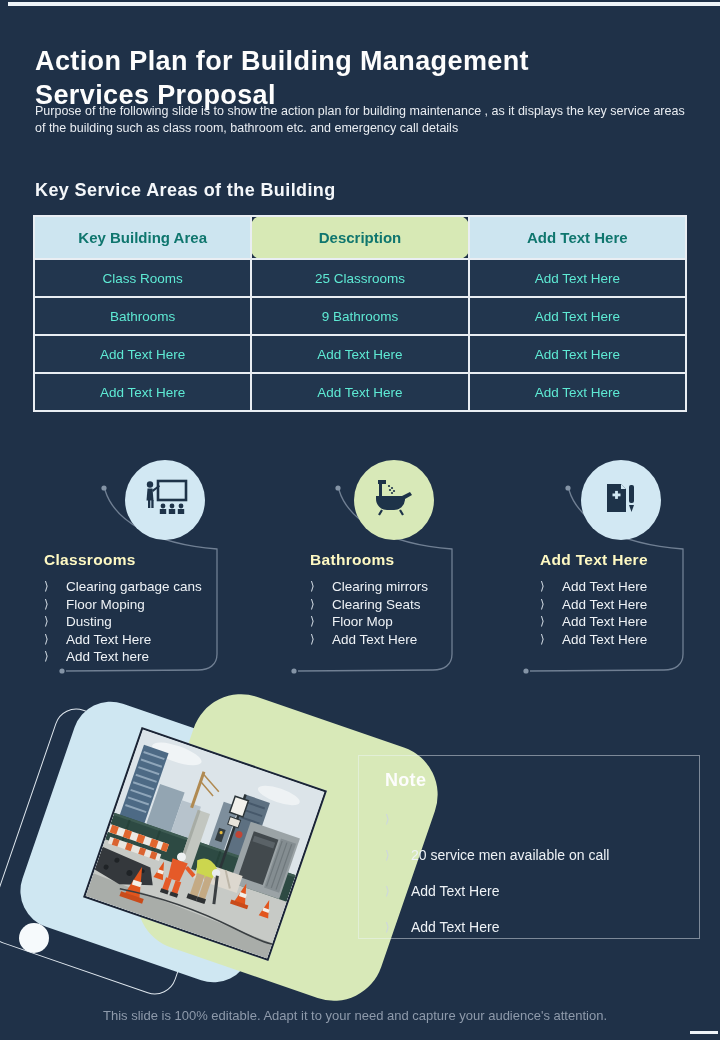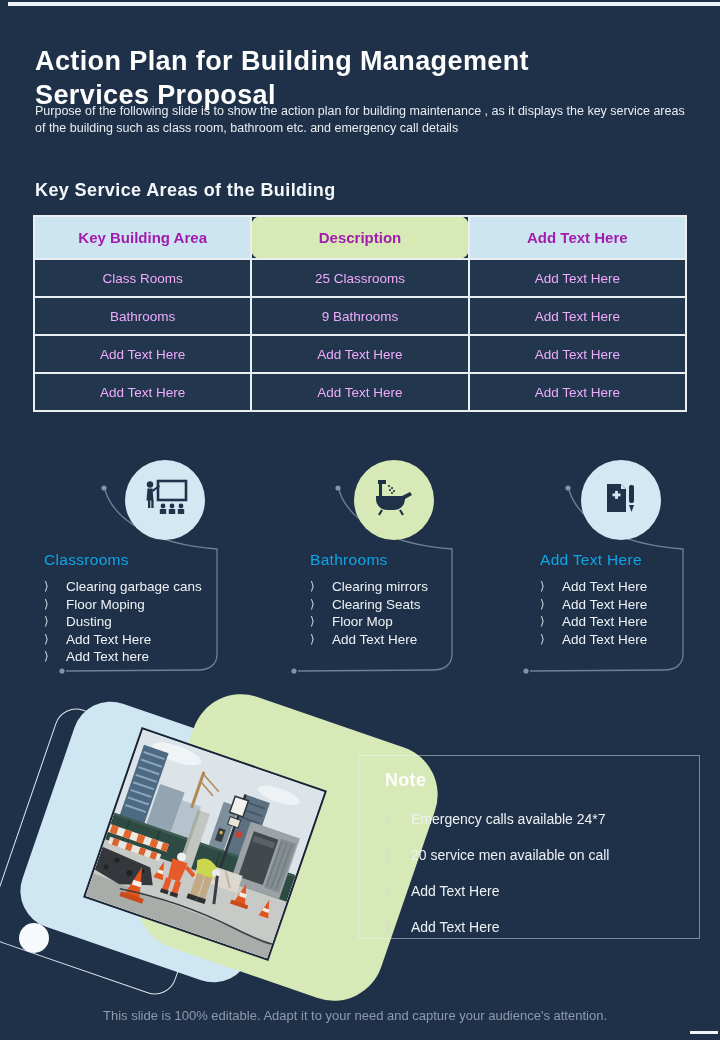--- a/index.html
+++ b/index.html
@@ -17,35 +17,35 @@
 
   
   .title{left:35px;top:16px;width:545px;font-size:27px;line-height:34px;font-weight:bold;letter-spacing:.4px;color:#fdfdfd;margin-top:28px;}
   .purpose{left:35px;top:90px;width:655px;font-size:12.5px;line-height:17px;color:#e9edf2;}
   .section-heading{left:35px;top:165px;font-size:18px;font-weight:bold;letter-spacing:.4px;color:#f4f7fa;}
 
   
   .table-wrap{left:33px;top:215px;width:654px;}
   table{border-collapse:collapse;width:654px;table-layout:fixed;}
   th,td{border:2px solid #e9eef3;text-align:center;vertical-align:middle;padding:0;}
-  th{height:41px;font-size:15px;font-weight:bold;color:#a21caf;}
+  th{height:41px;font-size:15px;font-weight:bold;color:#0f766e;}
   th.c-blue{background:#cde5f0;}
   th.c-green{background:#d7e9b5;border-radius:10px;}
-  td{height:36px;font-size:13.5px;color:#f0abfc;background:#22364e;font-weight:normal;}
+  td{height:36px;font-size:13.5px;color:#5eead4;background:#22364e;font-weight:normal;}
 
   
   svg.brackets{left:0;top:0;width:720px;height:1040px;pointer-events:none;}
 
   
   .circle{width:80px;height:80px;border-radius:50%;top:460px;display:flex;align-items:center;justify-content:center;}
   .circle-blue{background:#d2e8f3;}
   .circle-green{background:#d8e9b8;}
 
   .area-col{top:551px;width:215px;}
-  .area-title{font-size:15.5px;font-weight:normal;letter-spacing:.3px;margin:0 0 9px 0;color:#0ea5e9;}
+  .area-title{font-size:15.5px;font-weight:bold;letter-spacing:.3px;margin:0 0 9px 0;color:#fef9c3;}
   .area-list{list-style:none;margin:0;padding:0;}
   .area-list li{display:flex;font-size:13.5px;line-height:17.5px;color:#eef2f6;}
   .blt{width:22px;flex:0 0 22px;color:#cdd6df;font-size:12px;}
 
   
   .outline-rect{left:17px;top:728px;width:195px;height:245px;border:1.5px solid #dfe7ee;border-radius:22px;transform:rotate(19deg);}
   .blue-square{left:42px;top:724px;width:240px;height:236px;background:#cfe7f2;border-radius:38px;transform:rotate(19deg);}
   .green-square{left:160px;top:715px;width:255px;height:265px;background:#d8e9b8;border-radius:50px;transform:rotate(19deg);}
   .photo{left:107px;top:754px;width:192px;height:176px;transform:rotate(19deg);border:2px solid #1a2435;overflow:hidden;background:#dce4e9;}
   .white-dot{left:19px;top:923px;width:30px;height:30px;border-radius:50%;background:#f6fafc;}
@@ -350,21 +350,20 @@
     <path d="M30,158 Q90,150 150,158 T192,154" stroke="#3a3f42" stroke-width="1.5" fill="none"></path>
   </svg>
 </div>
 <div class="abs white-dot"></div>
 
 <div class="abs note-box">
   <h3 class="note-title">Note</h3>
   <ul class="note-list">
     <li>
         <span class="blt">⟩</span>
-        <span>Emergency calls available 24*7</span>
       </li>
     <li>
         <span class="blt">⟩</span>
         <span>20 service men available on call</span>
       </li>
     <li>
         <span class="blt">⟩</span>
         <span>Add Text Here</span>
       </li>
     <li>

